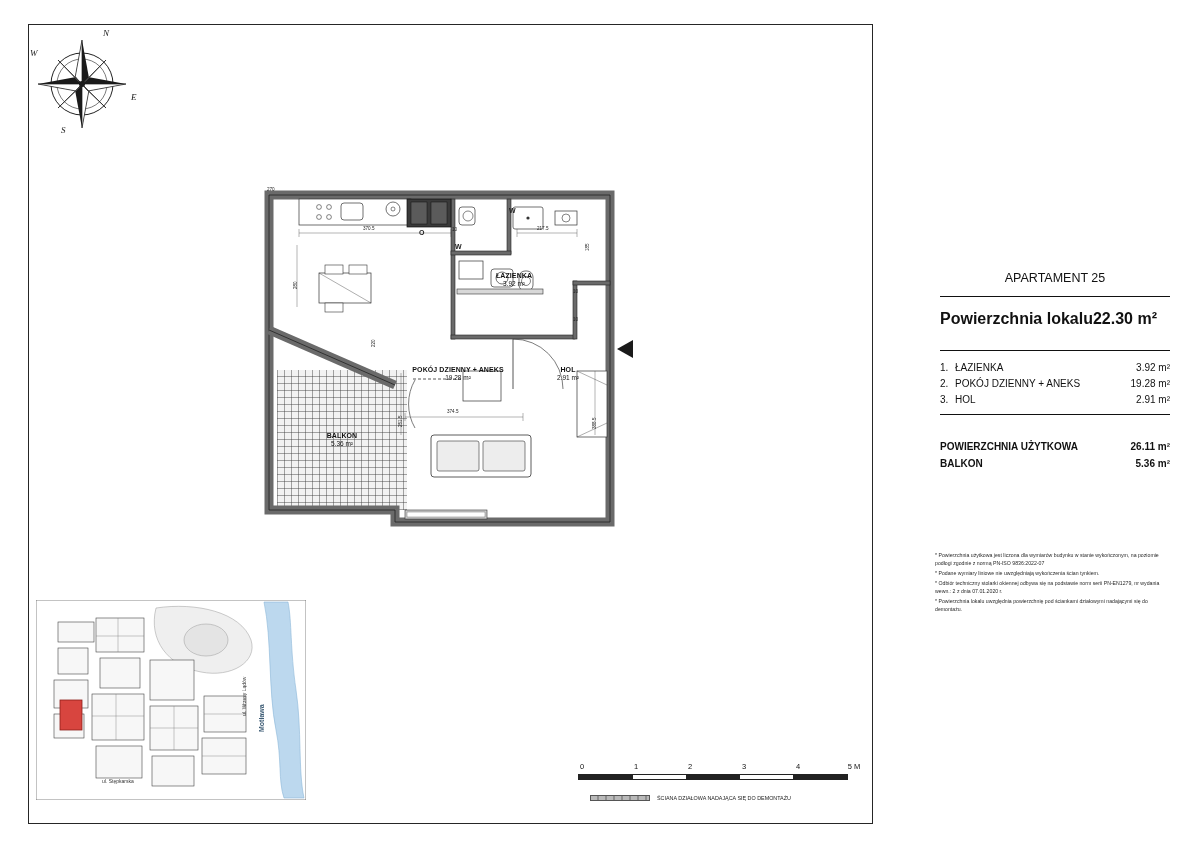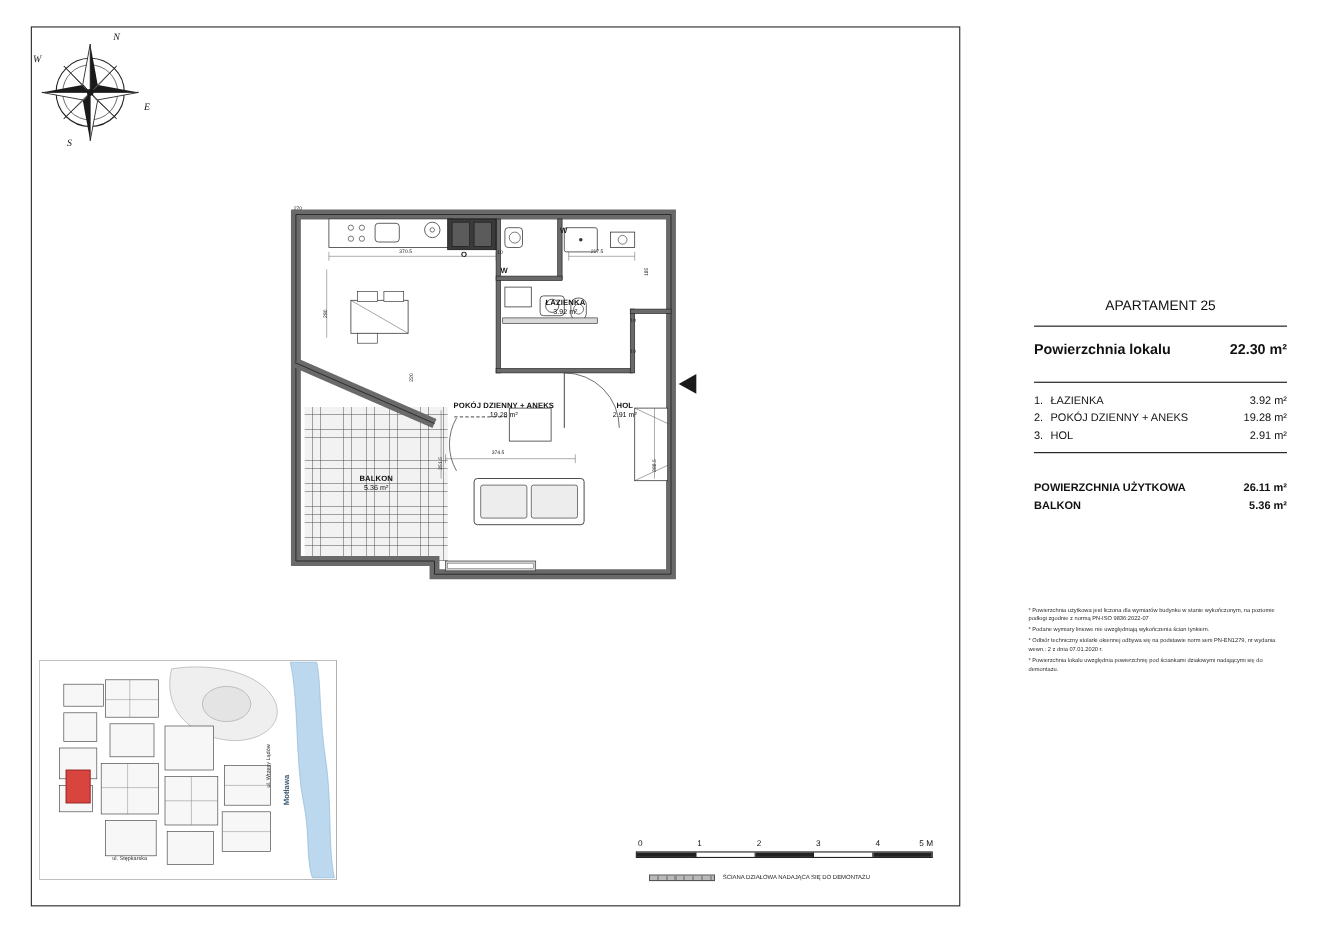--- a/index.html
+++ b/index.html
@@ -88,22 +88,22 @@
     color: #111;
     text-align: center;
     margin-top: 5px;
   }
   .tb-rule {
     border-top: 1px solid #111;
     margin-top: 11px;
   }
   .tb-total {
     display: flex;
-    justify-content: space-between;
-    font-size: 13px;
+    justify-content: flex-start;
+    font-size: 16px;
     font-weight: bold;
     color: #111;
     padding-top: 13px;
     padding-bottom: 11px;
   }
   .tb-list {
     padding-top: 11px;
   }
   .tb-li {
     display: flex;
@@ -472,21 +472,21 @@
     <span class="site-label rot" style="left:222px; top:132px; font-size:7px; font-weight:bold; color:#3d5c75;">Motława</span>
   </div>
 
   <div class="scalebar">
     <div class="sb-nums">
       <span style="left:4px;">0</span>
       <span style="left:58px;">1</span>
       <span style="left:112px;">2</span>
       <span style="left:166px;">3</span>
       <span style="left:220px;">4</span>
-      <span style="left:264px;">5 M</span>
+      <span style="left:276px;">5 M</span>
     </div>
     <div class="sb-bar" style="width:270px;">
       <div class="fill"></div>
       <div></div>
       <div class="fill"></div>
       <div></div>
       <div class="fill"></div>
     </div>
   </div>
 

